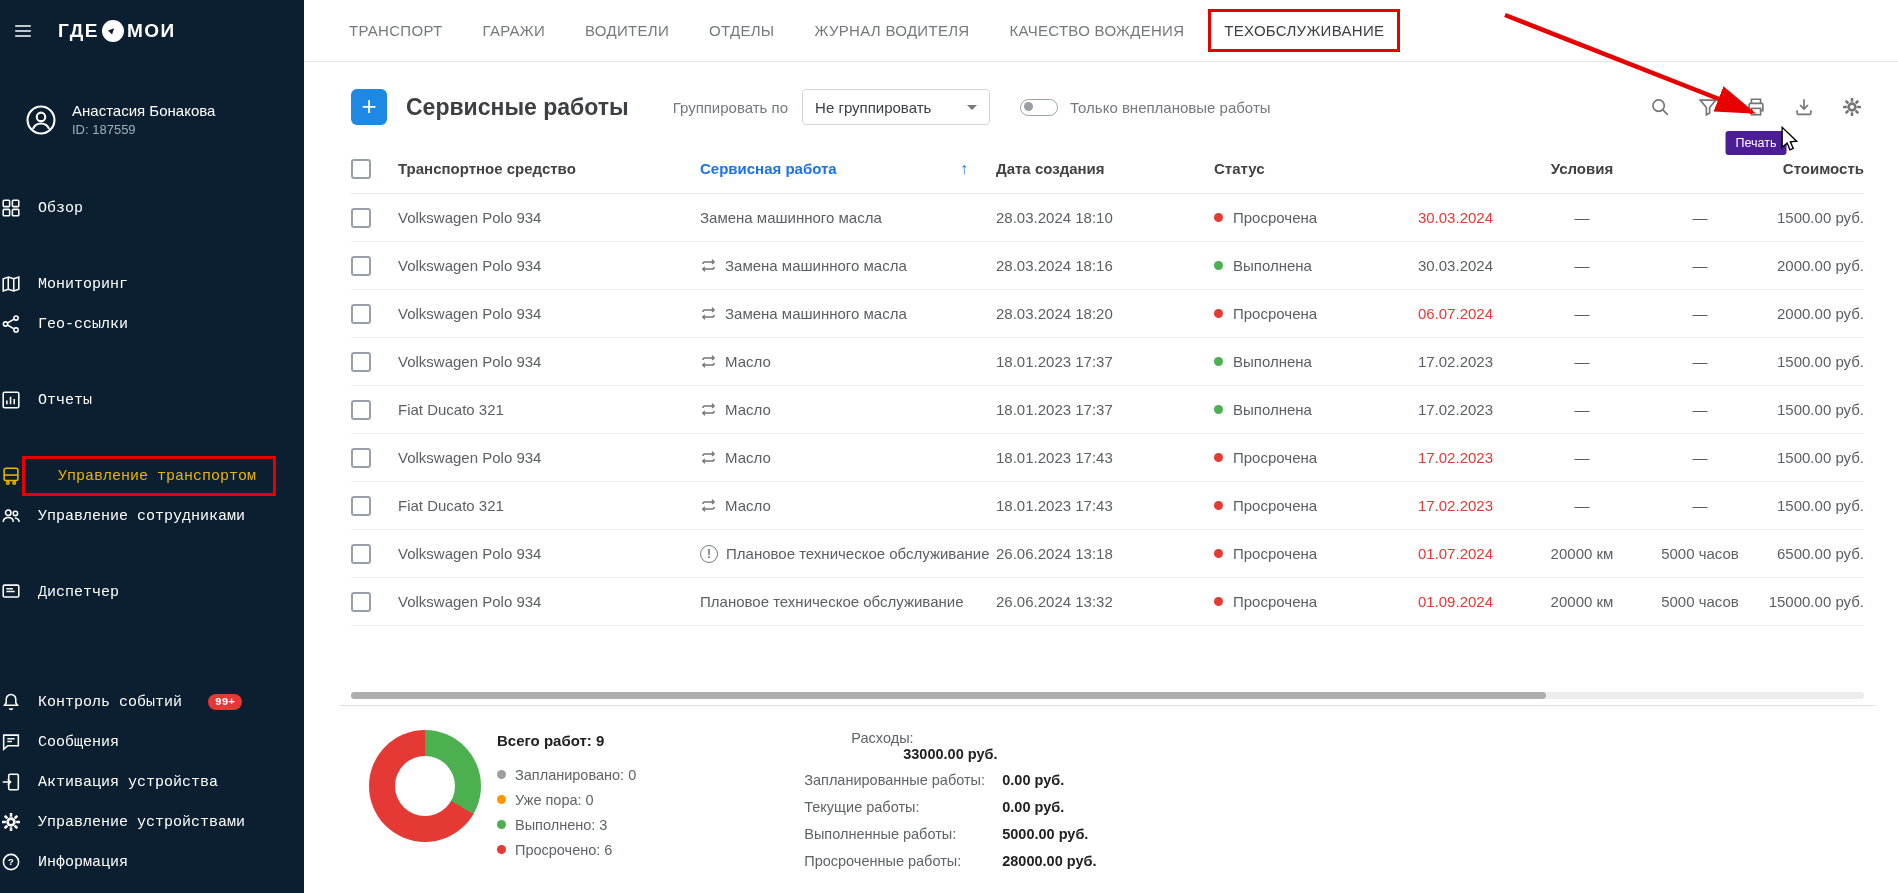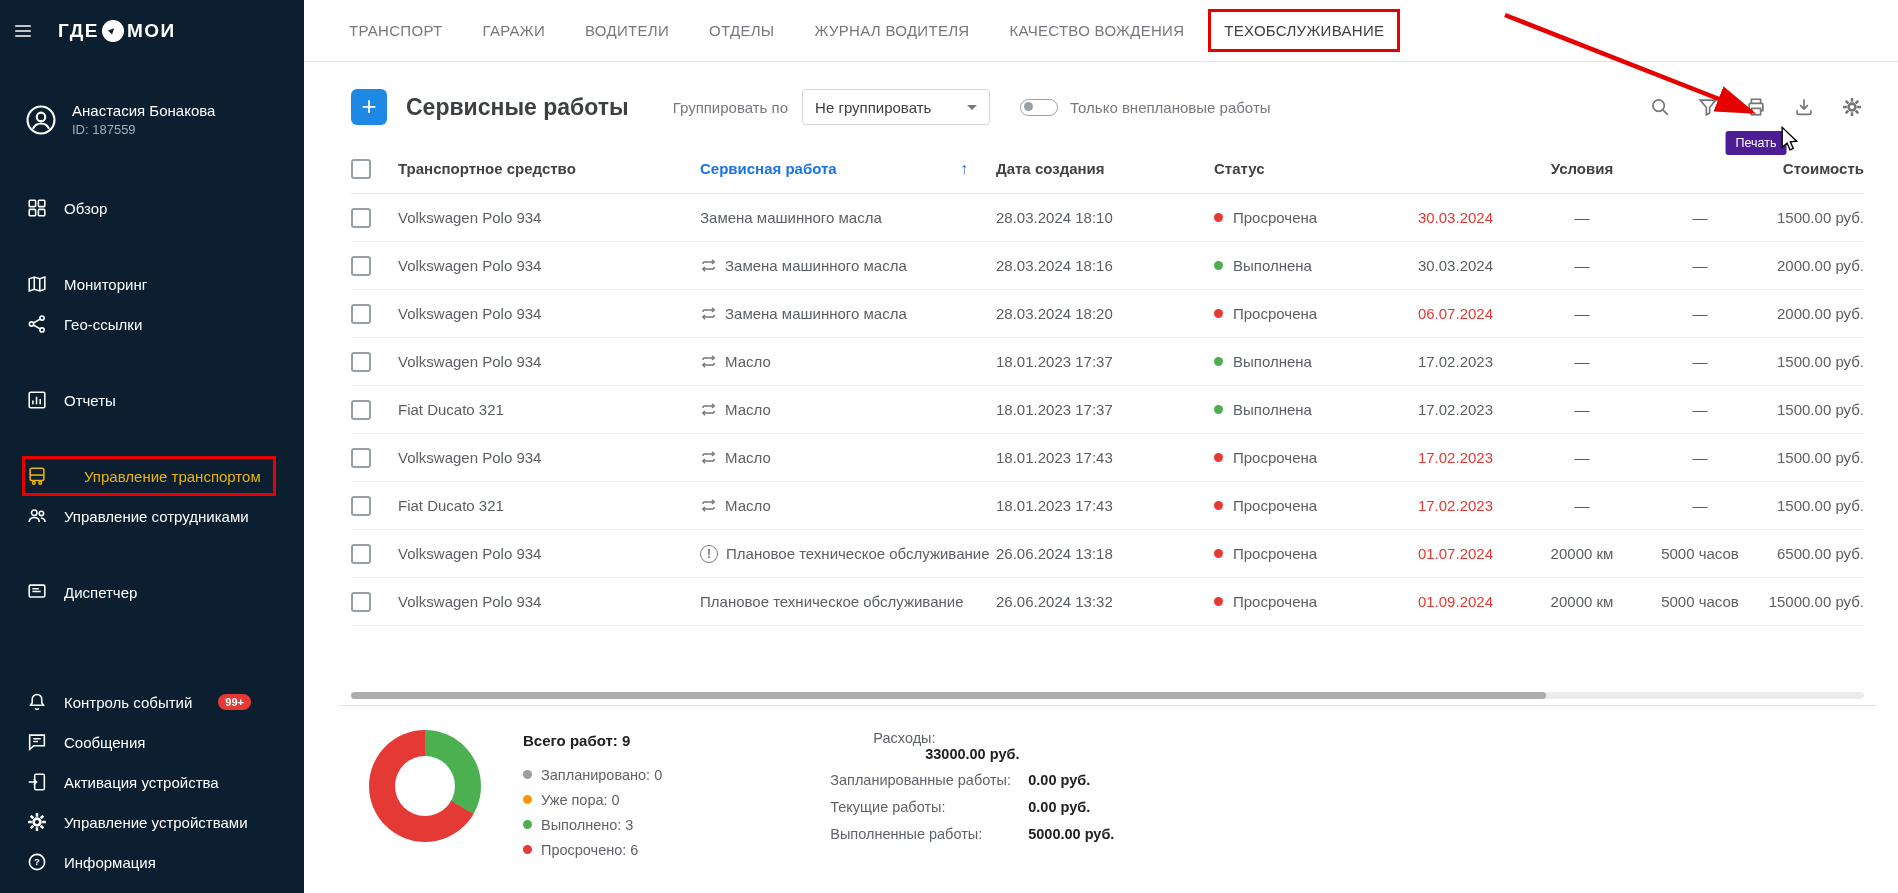--- a/index.html
+++ b/index.html
@@ -10,21 +10,21 @@
   .sidebar{width:304px;min-width:304px;background:#0c1f30;color:#fff;display:flex;flex-direction:column;}
   .logo-row{height:62px;display:flex;align-items:center;padding-left:12px;gap:24px;}
   .icn{display:inline-flex;align-items:center;justify-content:center;}
   .logo{display:flex;align-items:center;font-weight:bold;font-size:19px;letter-spacing:1.5px;}
   .logo-icon{width:22px;height:22px;border-radius:50%;background:#fff;color:#0c1f30;display:flex;align-items:center;justify-content:center;margin:0 3px;}
   .logo-icon span{font-size:10px;transform:rotate(45deg);display:block;line-height:1;}
   .user-row{display:flex;align-items:center;gap:14px;padding-left:24px;margin-top:40px;}
   .user-name{font-size:15px;}
   .user-id{font-size:13px;color:#9fb0bd;margin-top:3px;}
   nav{margin-top:51px;display:flex;flex-direction:column;}
-  .nav-item{height:40px;display:flex;align-items:center;gap:16px;padding-left:26px;font-size:15px;cursor:pointer;position:relative;color:#fff;}
+  .nav-item{height:40px;display:flex;align-items:center;gap:16px;font-size:15px;cursor:pointer;position:relative;color:#fff;font-family:Liberation Mono, monospace;}
   .nav-item svg{flex:0 0 auto;}
   .nav-gap{height:36px;} .nav-gap-lg{height:70px;}
   .nav-item.active{color:#eab308;gap:36px;}
   .badge{margin-left:10px;background:#e53935;color:#fff;border-radius:10px;padding:2px 7px;font-size:11px;font-weight:bold;line-height:1.1;}
   .sidebar-annot{position:absolute;left:22px;right:28px;top:0;bottom:0;border:3px solid #e60000;pointer-events:none;}
 
   
   .main{flex:1;display:flex;flex-direction:column;position:relative;min-width:0;}
   .tabbar{height:62px;display:flex;align-items:center;padding-left:25px;border-bottom:1px solid #e4e4e4;}
   .tab{padding:0 20px;height:100%;display:flex;align-items:center;font-size:15px;font-weight:500;color:#75797e;letter-spacing:.3px;cursor:pointer;white-space:nowrap;}
@@ -68,21 +68,21 @@
 
   .scrollbar{margin-top:66px;height:7px;background:#ececec;border-radius:4px;position:relative;}
   .scroll-thumb{position:absolute;left:0;top:0;height:7px;width:79%;background:#aeaeae;border-radius:4px;cursor:pointer;}
 
   .footer-divider{border-top:1px solid #e2e2e2;margin:6px 22px 0 35px;}
 
   
   .footer{display:flex;padding:24px 0 0 65px;}
   .donut{width:112px;height:112px;border-radius:50%;position:relative;flex:0 0 auto;}
   .donut::after{content:"";position:absolute;left:26px;top:26px;width:60px;height:60px;border-radius:50%;background:#fff;}
-  .legend{margin-left:42px;}
+  .legend{margin-left:16px;}
   .legend-title{font-size:15px;font-weight:bold;color:#212121;margin-top:2px;margin-bottom:13px;}
   .legend-item{display:flex;align-items:center;font-size:14.5px;color:#5f6368;height:25px;}
   .ldot{width:9px;height:9px;border-radius:50%;margin-right:9px;flex:0 0 auto;}
   .c-gray{background:#9e9e9e;} .c-orange{background:#ff9800;} .c-green{background:#4caf50;} .c-red{background:#e53935;}
   .expenses{margin-left:168px;}
   .exp-row{display:flex;align-items:center;height:27px;font-size:14.5px;}
   .exp-row.main{margin-bottom:9px;}
   .exp-label{width:198px;color:#5f6368;}
   .exp-value{font-weight:bold;color:#212121;}
 
@@ -618,20 +618,24 @@
           <span class="exp-value">0.00 руб.</span>
         </div>
         <div class="exp-row">
           <span class="exp-label">Текущие работы:</span>
           <span class="exp-value">0.00 руб.</span>
         </div>
         <div class="exp-row">
           <span class="exp-label">Выполненные работы:</span>
           <span class="exp-value">5000.00 руб.</span>
         </div>
+        <div class="exp-row">
+          <span class="exp-label">Просроченные работы:</span>
+          <span class="exp-value">28000.00 руб.</span>
+        </div>
       </div>
     </div>
   </div>
 
   <svg class="annot-svg" width="1898" height="893" viewBox="0 0 1898 893">
     <defs>
       <marker id="ah" markerWidth="10" markerHeight="8" refX="8" refY="3" orient="auto" markerUnits="strokeWidth">
         <path d="M0,0 L9,3 L0,6 Z" fill="#e60000"></path>
       </marker>
     </defs>

